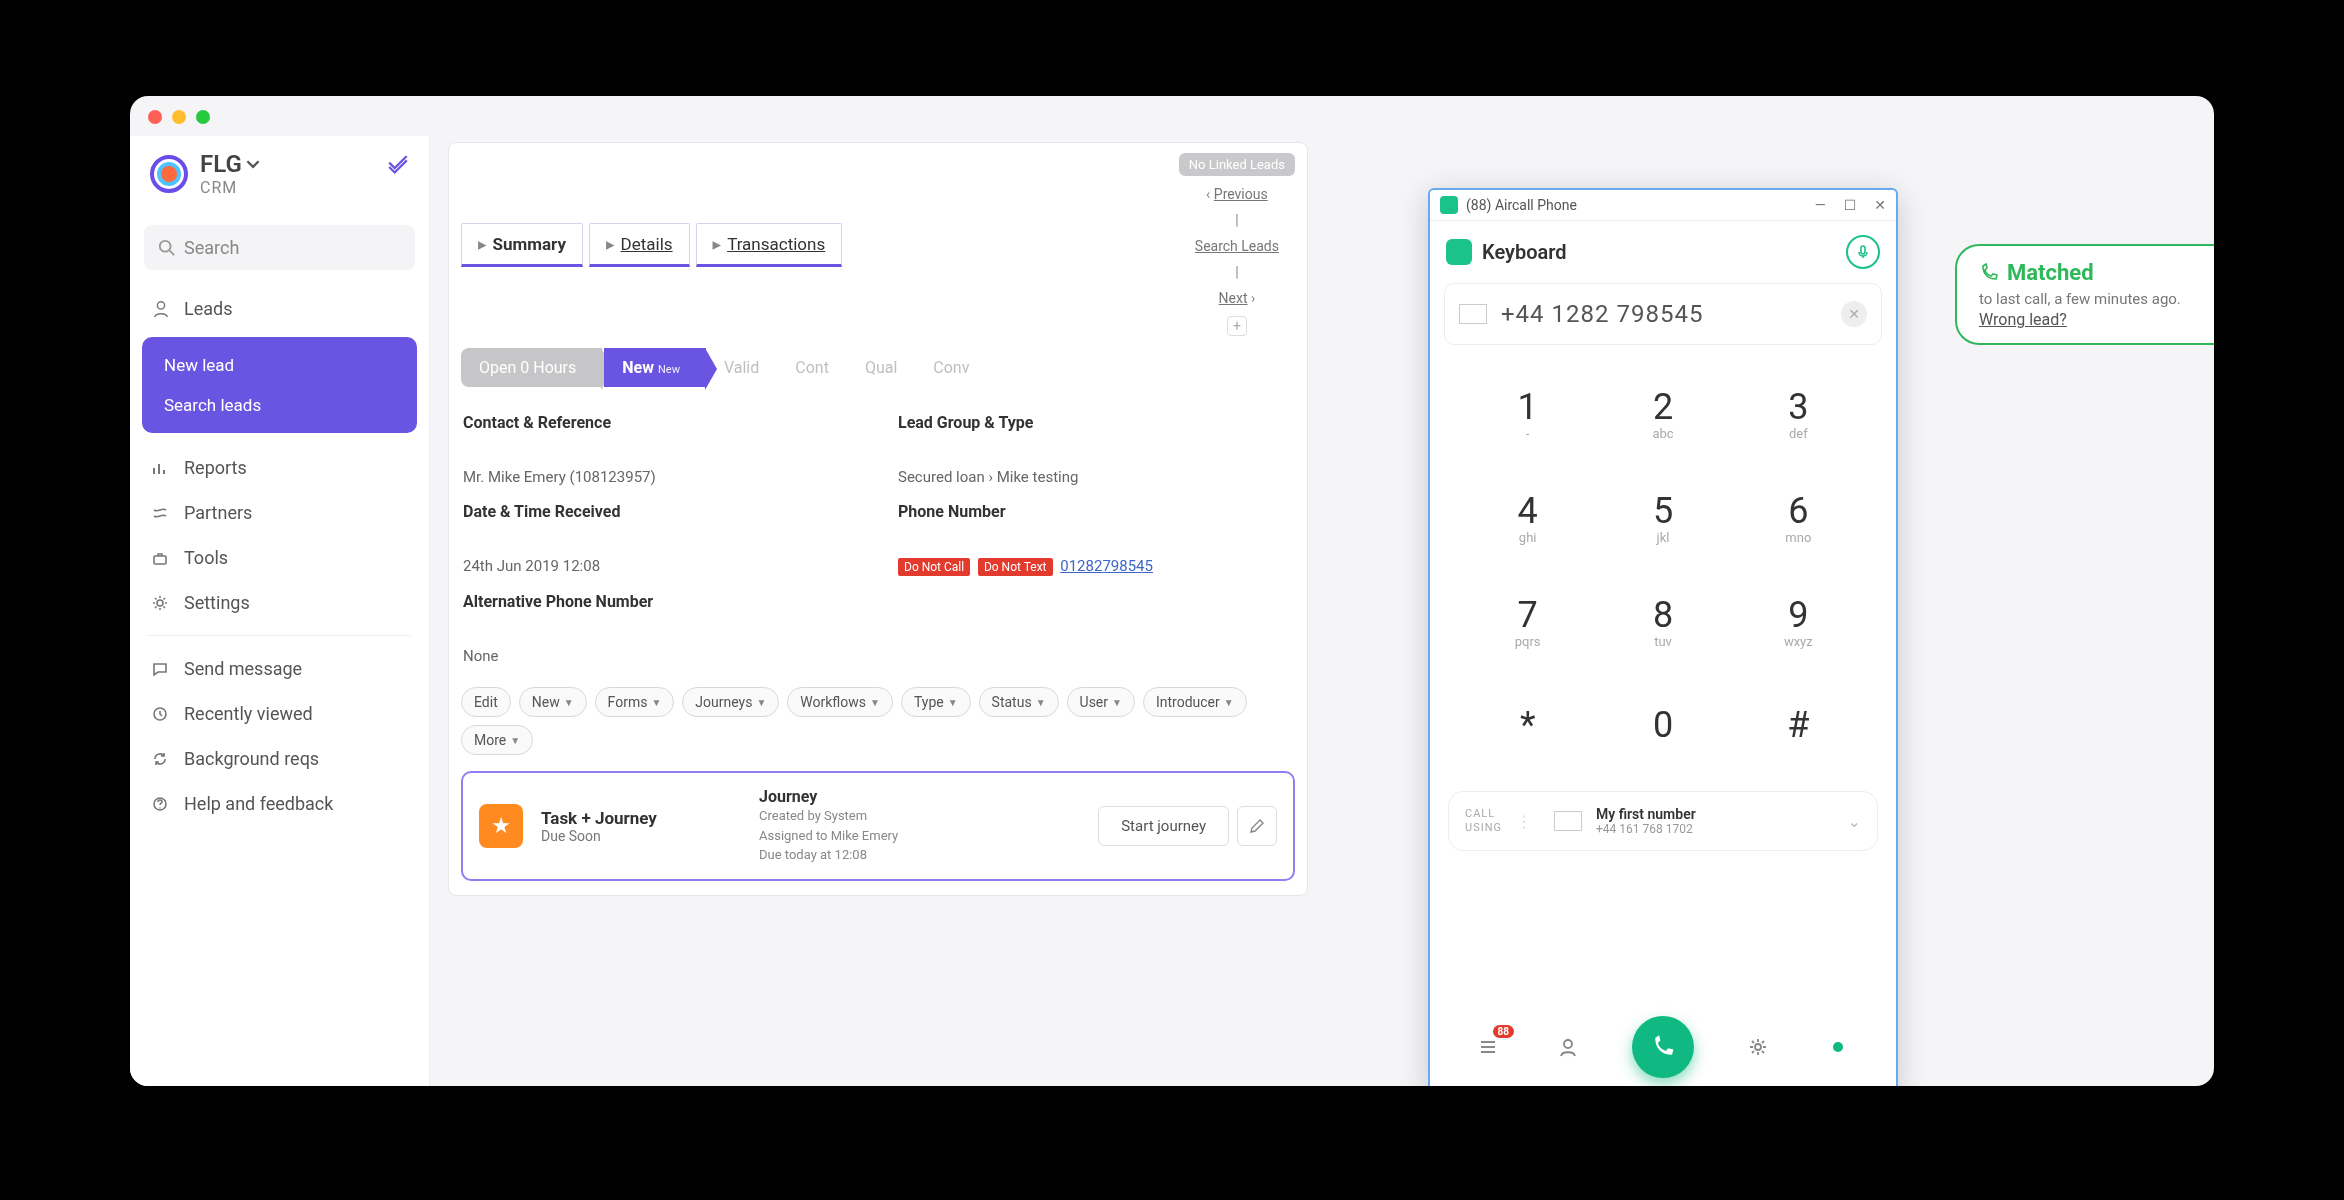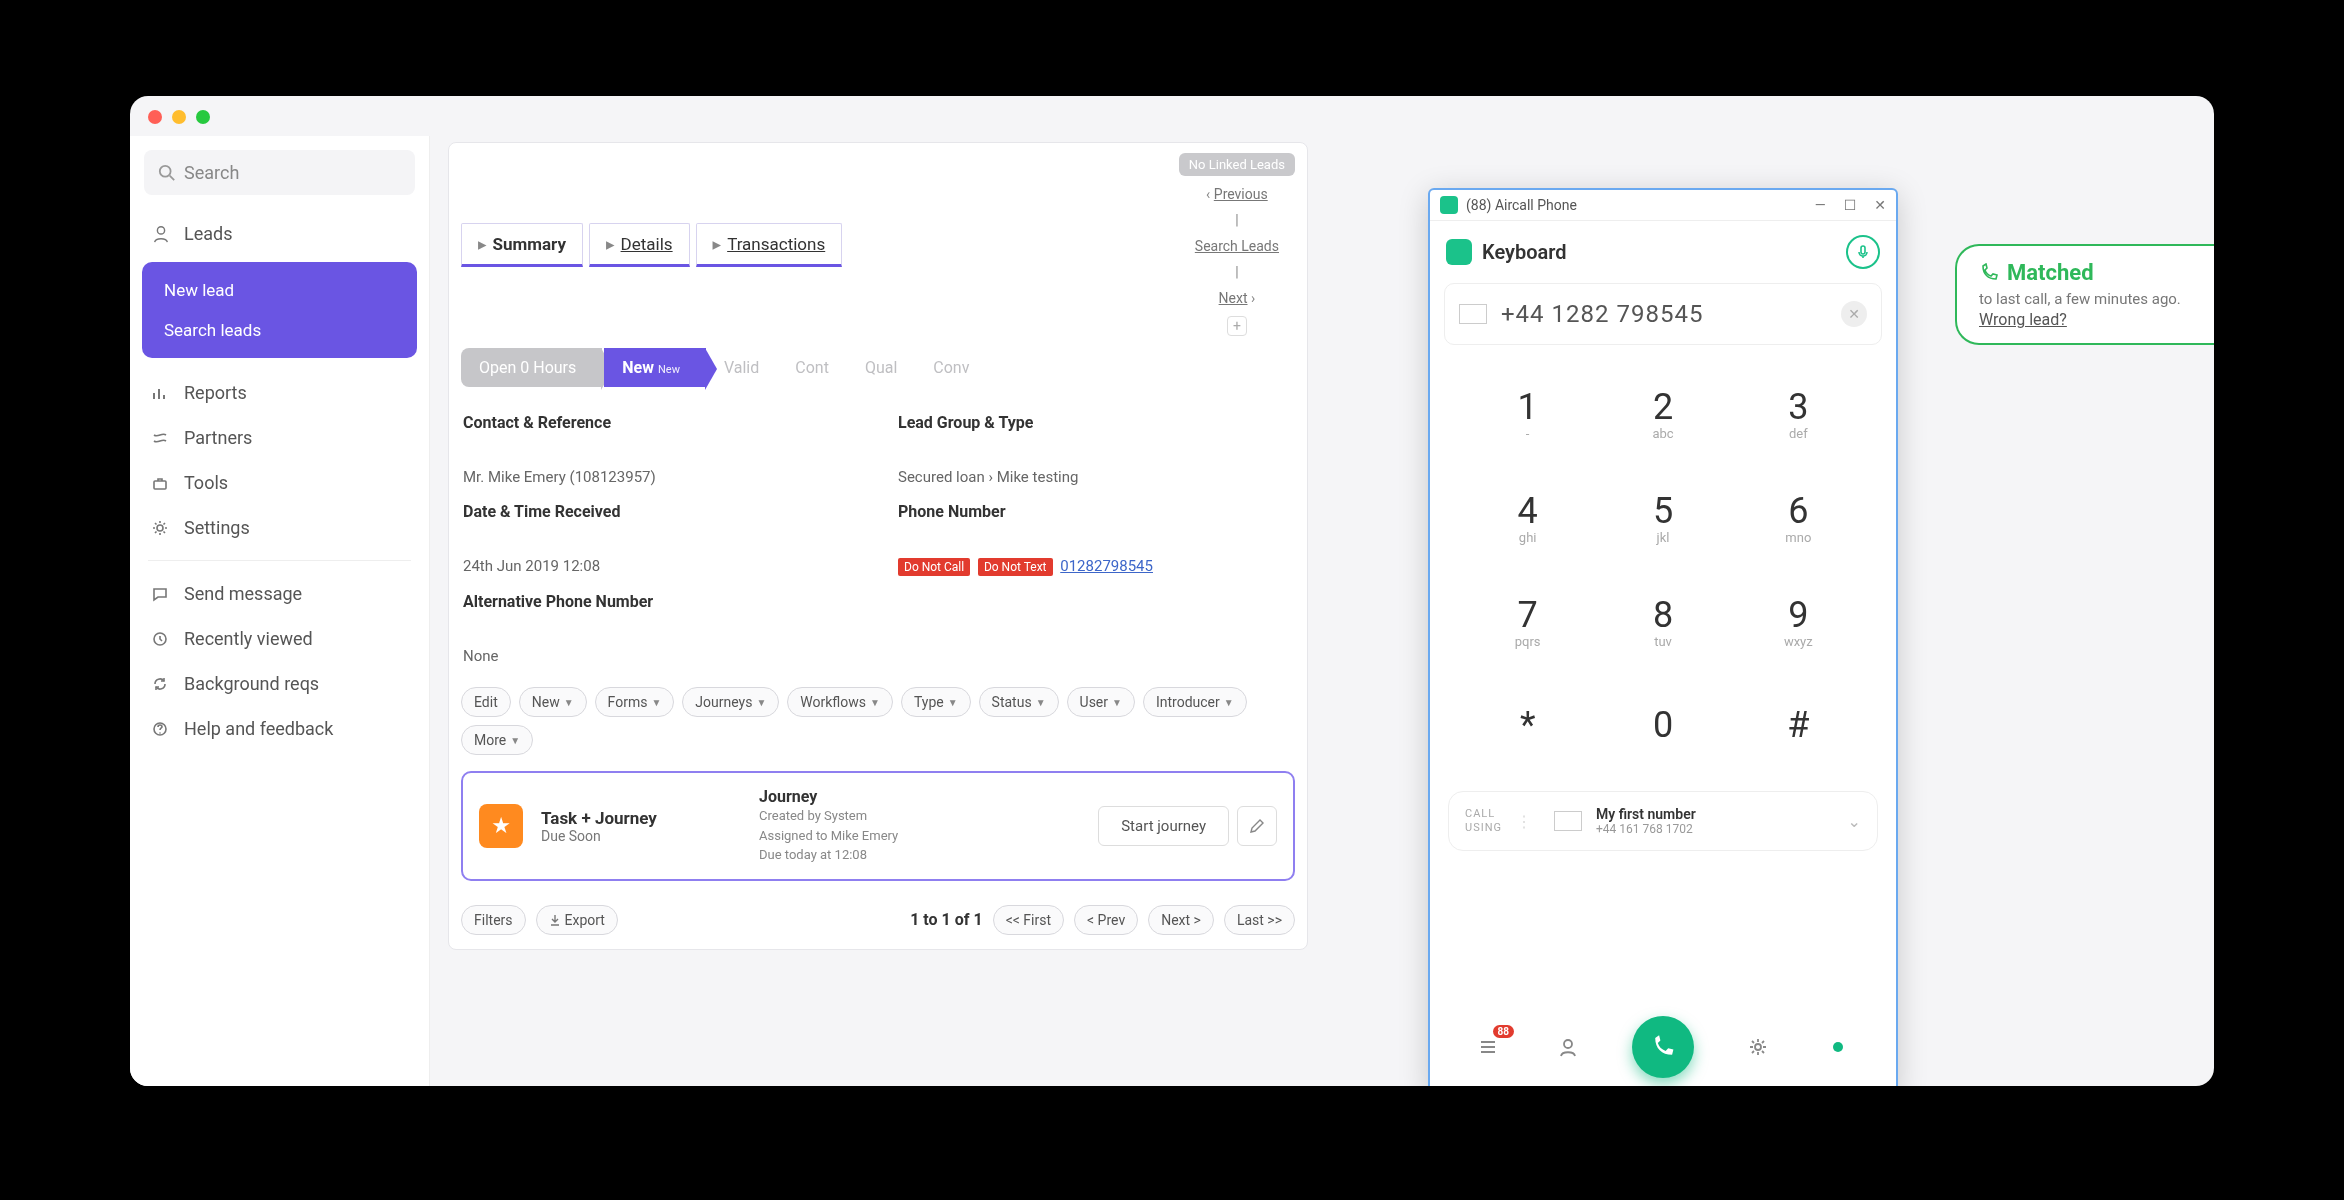--- a/index.html
+++ b/index.html
@@ -139,20 +139,37 @@
 <div class="window">
   <div class="traffic-lights">
     <div class="tl tl-red"></div>
     <div class="tl tl-yellow"></div>
     <div class="tl tl-green"></div>
   </div>
 
   <div class="app">
 
     <aside class="sidebar">
+      <div class="brand">
+        <span class="brand-logo"></span>
+        <span class="brand-text">
+          <span class="brand-name">
+            <span>FLG</span>
+            <svg width="14" height="14" viewBox="0 0 10 10">
+                <path d="M1 3l4 4 4-4" fill="none" stroke="#555" stroke-width="1.6"></path>
+              </svg>
+          </span>
+          <span class="brand-sub">CRM</span>
+        </span>
+        <span class="brand-check">
+          <svg width="22" height="22" viewBox="0 0 20 20">
+              <path d="M2 10l5 5L18 4M2 6l5 5L18 0" fill="none" stroke="#6a55e3" stroke-width="2"></path>
+            </svg>
+        </span>
+      </div>
 
       <div class="search-wrap">
         <div class="search-box">
           <svg width="18" height="18" viewBox="0 0 20 20">
               <circle cx="8" cy="8" r="6" fill="none" stroke="#999" stroke-width="2"></circle>
               <path d="M13 13l5 5" stroke="#999" stroke-width="2"></path>
             </svg>
           <span>Search</span>
         </div>
       </div>
@@ -369,35 +386,20 @@
           <div class="jactions">
             <div class="jstart">Start journey</div>
             <div class="jedit">
               <svg width="16" height="16" viewBox="0 0 16 16">
                   <path d="M2 14l1-4 8-8 3 3-8 8-4 1z" fill="none" stroke="#888" stroke-width="1.4"></path>
                 </svg>
             </div>
           </div>
         </div>
 
-        <div class="pager-row">
-          <span class="abtn">Filters</span>
-          <span class="abtn">
-            <svg width="12" height="12" viewBox="0 0 12 12">
-                <path d="M6 1v7M3 5l3 3 3-3M2 11h8" stroke="#777" stroke-width="1.4" fill="none"></path>
-              </svg>
-            <span>Export</span>
-          </span>
-          <span class="spacer"></span>
-          <span class="pager-info">1 to 1 of 1</span>
-          <span class="abtn">&lt;&lt; First</span>
-          <span class="abtn">&lt; Prev</span>
-          <span class="abtn">Next &gt;</span>
-          <span class="abtn">Last &gt;&gt;</span>
-        </div>
       </div>
 
       <div class="matched">
         <h3>
           <svg width="20" height="20" viewBox="0 0 20 20">
               <path d="M4 3c0 8 5 13 13 13l1-4-4-1-2 2c-3-1-5-3-6-6l2-2-1-4-3 2z" fill="none" stroke="#2fb85a" stroke-width="1.6"></path>
             </svg>
           <span>Matched</span>
         </h3>
         <div class="mline">to last call, a few minutes ago.</div>

